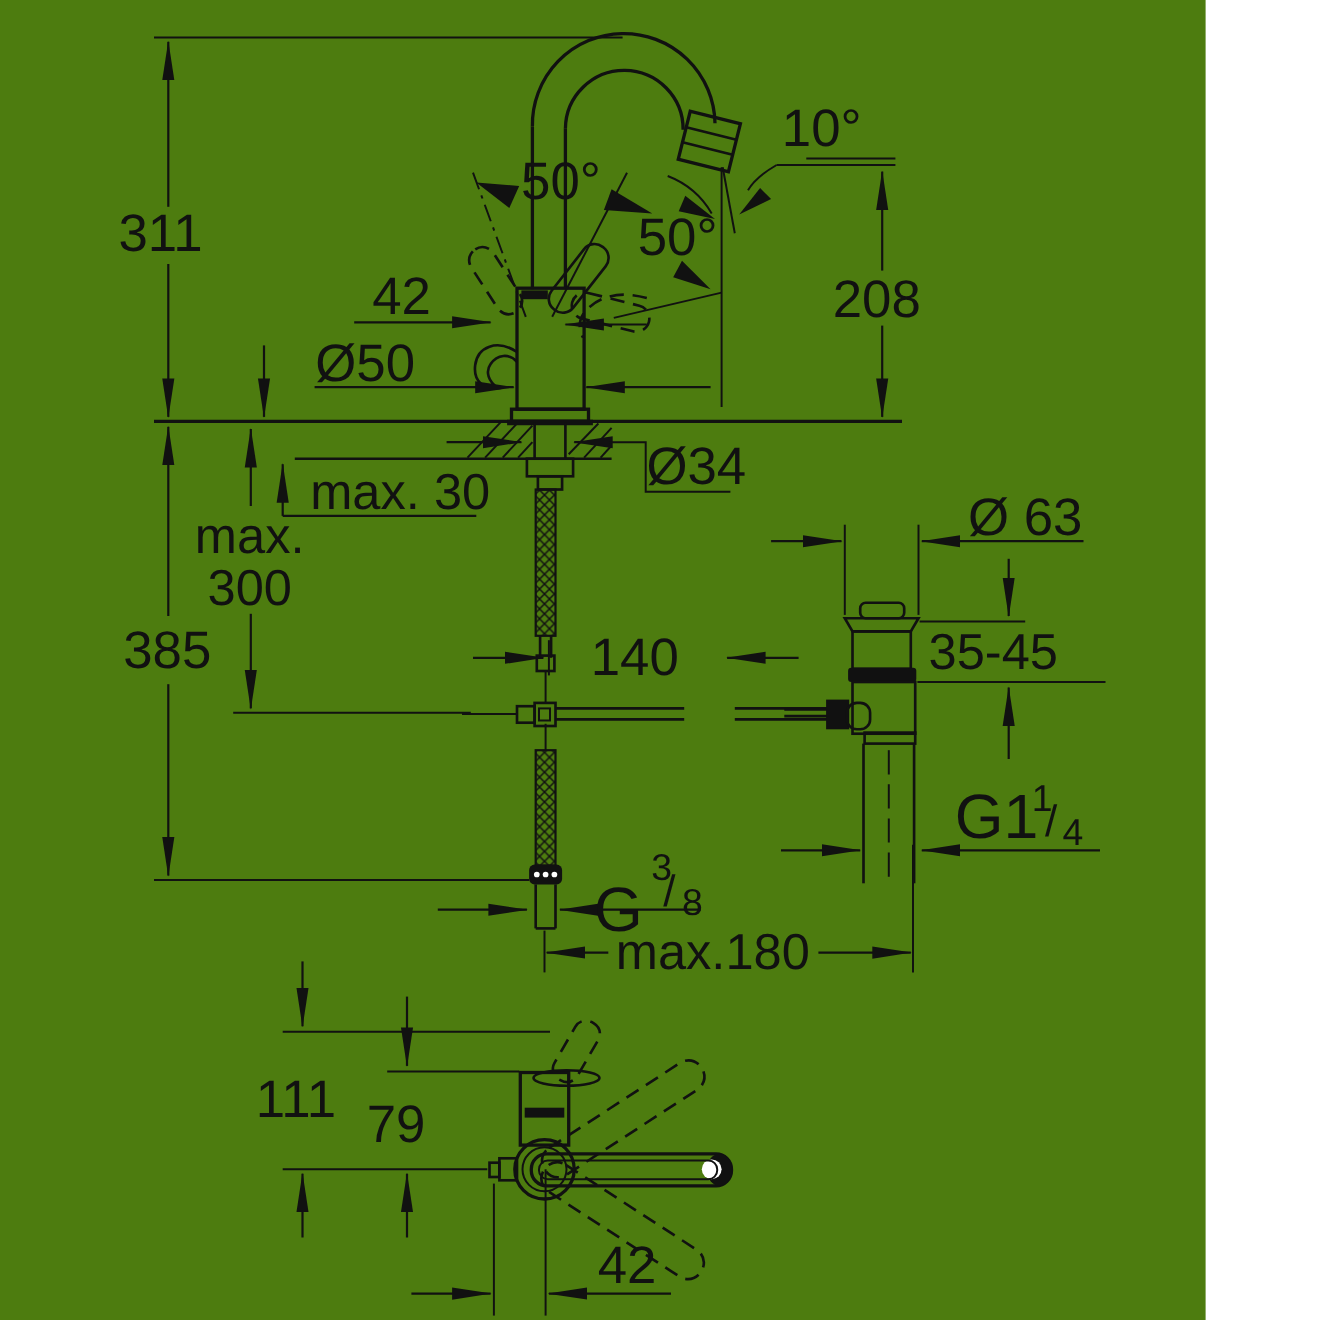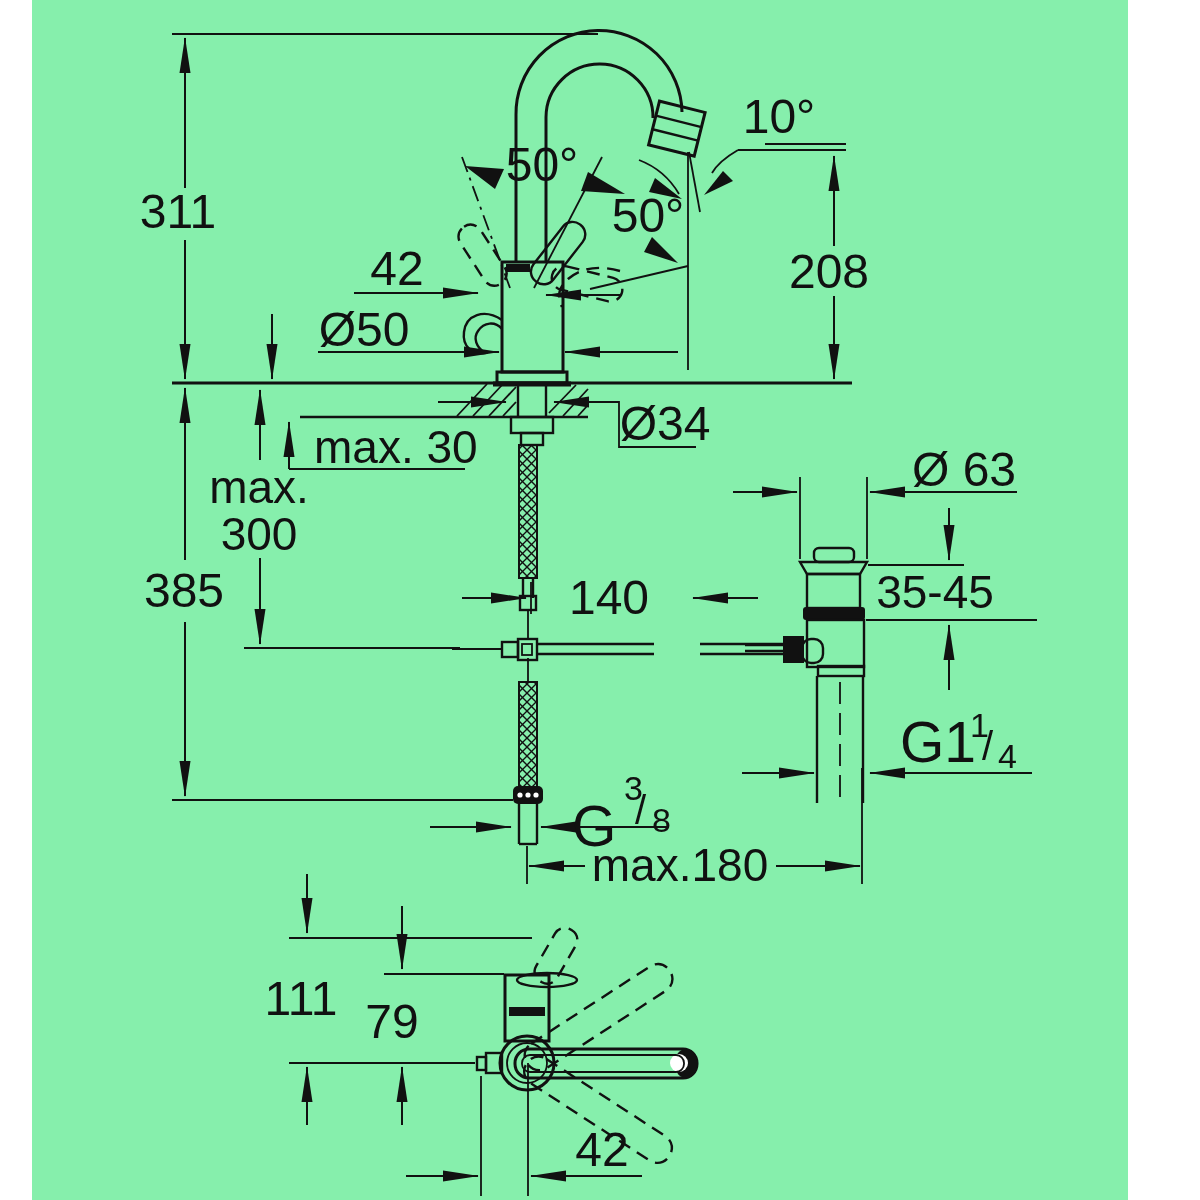--- a/index.html
+++ b/index.html
@@ -1,16 +1,16 @@
 <!DOCTYPE html>
 <html><head>
 <meta charset="utf-8">
 <style>
   html,body{margin:0;padding:0;background:#ffffff;}
-  .stage{width:1096px;height:1200px;position:relative;background:#86efac;overflow:hidden;margin-left:32px;}
+  .stage{width:1096px;height:1200px;position:relative;background:#4d7c0f;overflow:hidden;}
   svg{display:block;}
   svg text{font-family:"Liberation Sans","DejaVu Sans",sans-serif;fill:#111;}
   .ln{stroke:#111;fill:none;}
   .obj{stroke-width:3;}
   .obj2{stroke-width:2.4;}
   .thin{stroke-width:1.8;}
   .dim{stroke-width:2;}
   .dash{stroke-dasharray:13 8;}
   .dashdot{stroke-dasharray:16 6 3 6;}
   .blk{fill:#111;stroke:none;}

